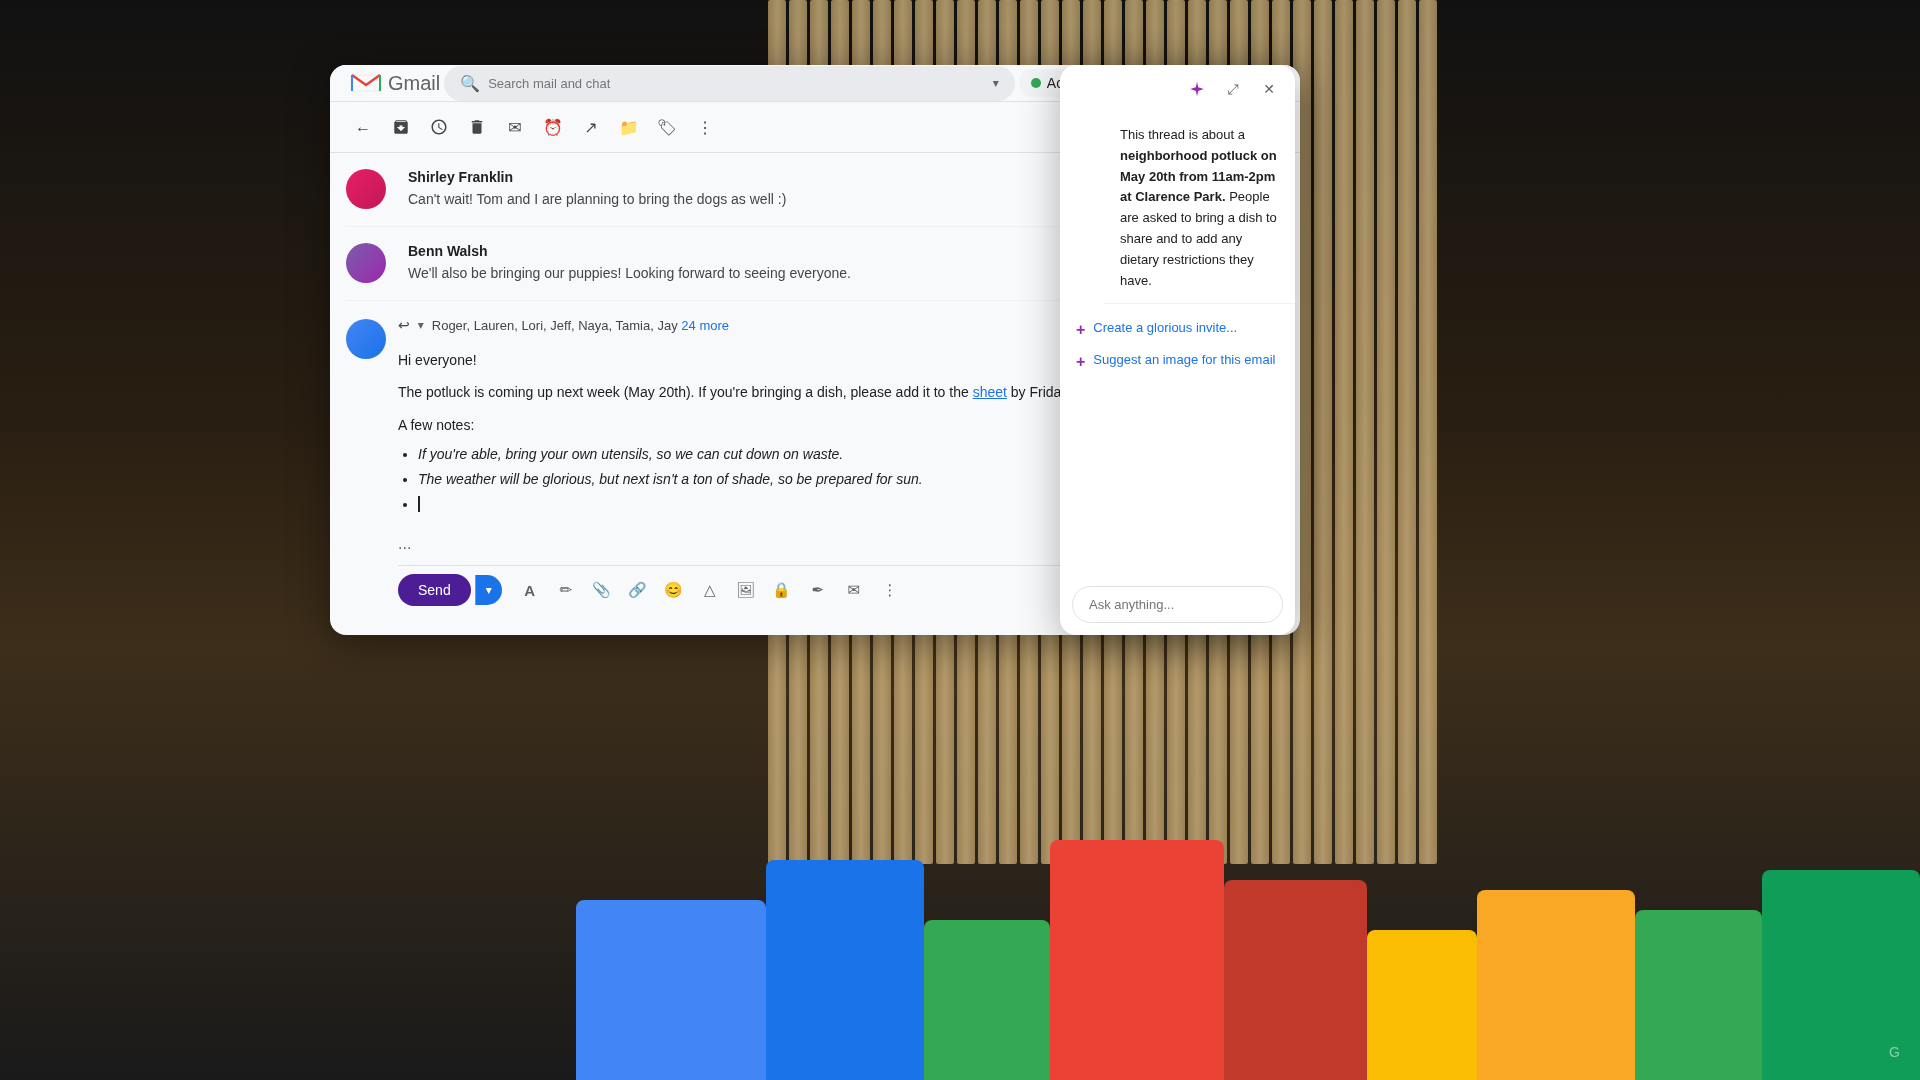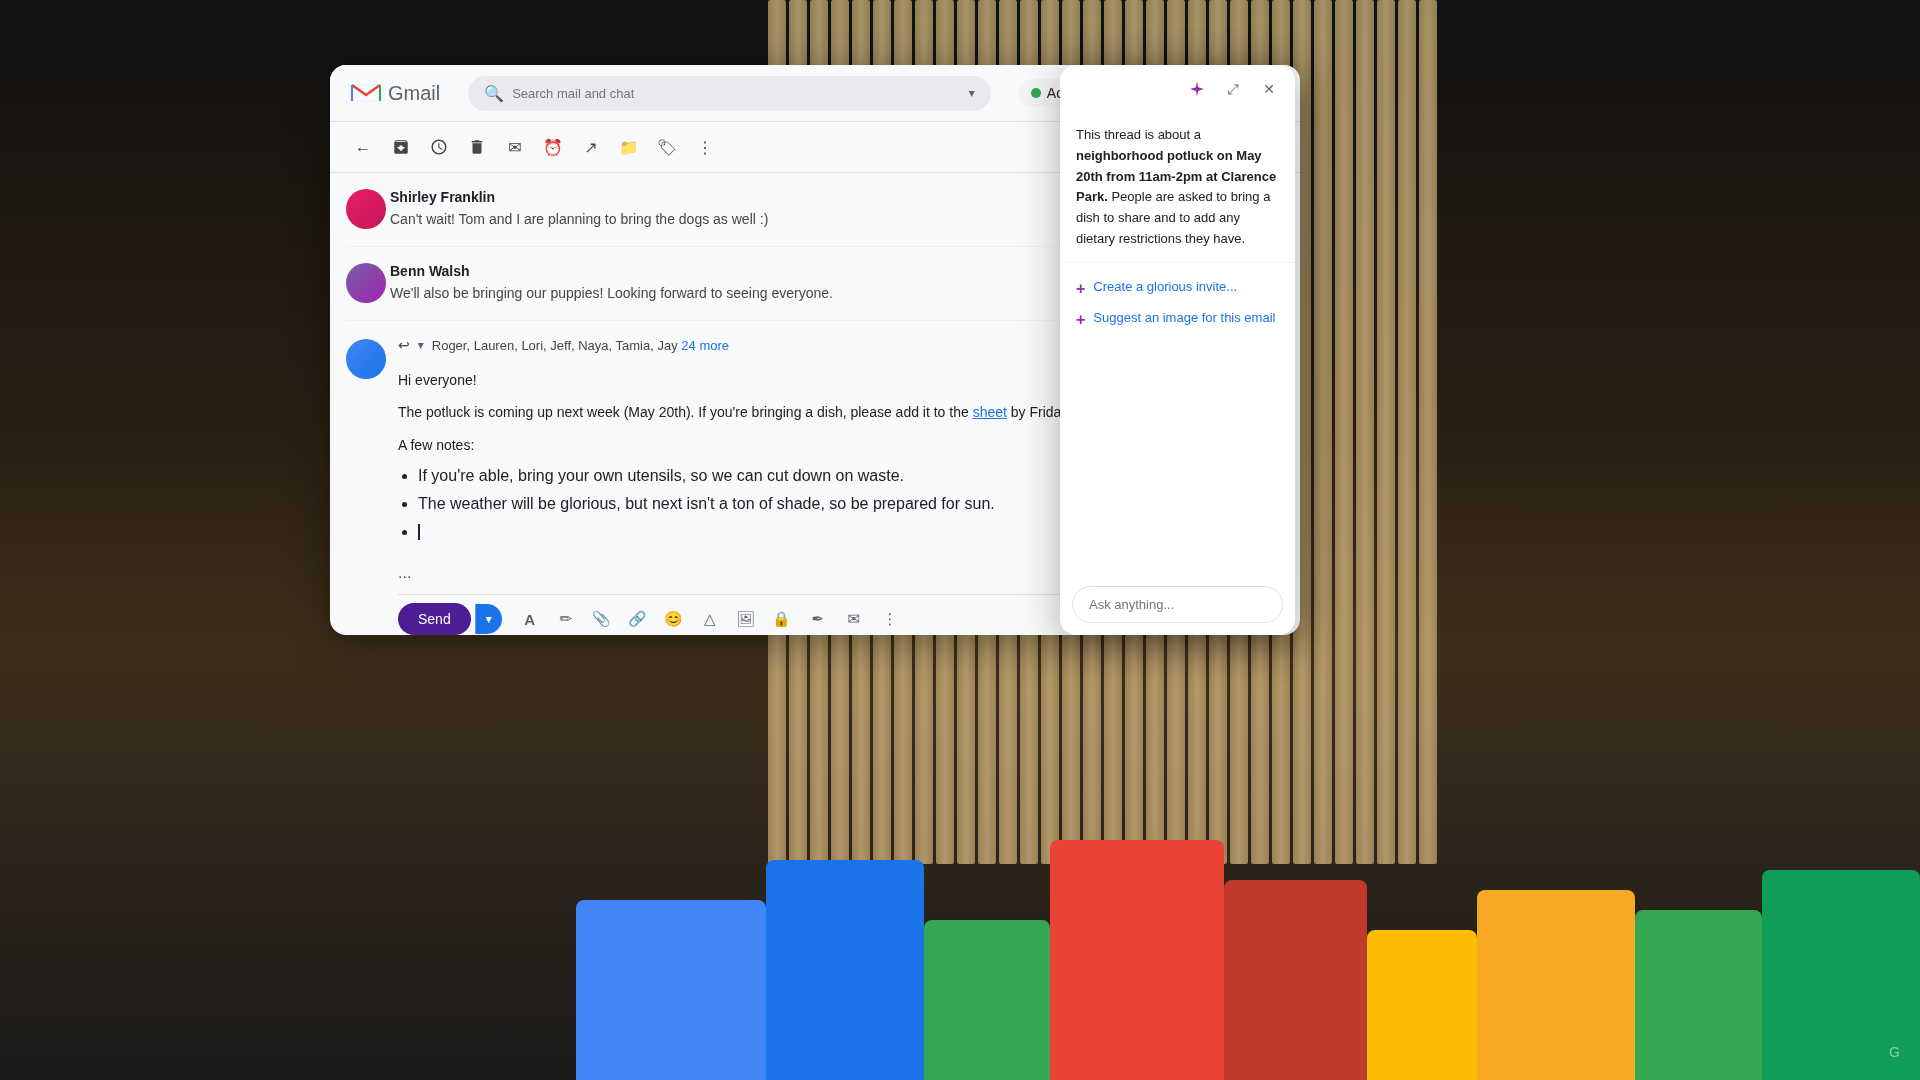--- a/index.html
+++ b/index.html
@@ -66,24 +66,24 @@
       box-shadow: 0 8px 40px rgba(0,0,0,0.4);
       display: flex;
       flex-direction: column;
       overflow: hidden;
     }
 
     
     .gmail-header {
       display: flex;
       align-items: center;
-      padding: 10px 20px;
+      padding: 0 20px;
       background: #f8f9fa;
       border-bottom: 1px solid #e0e0e0;
-      gap: 28px;
+      gap: 4px;
       flex-shrink: 0;
     }
 
     .gmail-logo {
       display: flex;
       align-items: center;
       gap: 6px;
       font-size: 20px;
       font-weight: 400;
       color: #5f6368;
@@ -191,21 +191,21 @@
 
     .email-thread {
       flex: 1;
       padding: 0 16px;
       overflow-y: auto;
     }
 
     
     .email-message {
       display: flex;
-      gap: 4px;
+      gap: 22px;
       padding: 16px 0;
       border-bottom: 1px solid #f0f0f0;
     }
 
     .msg-avatar {
       width: 40px;
       height: 40px;
       border-radius: 50%;
       flex-shrink: 0;
       overflow: hidden;
@@ -254,24 +254,25 @@
       padding: 8px 0;
     }
 
     .bullet-list {
       list-style: disc;
       padding-left: 20px;
       margin: 8px 0;
     }
 
     .bullet-list li {
-      font-size: 16px;
+      font-size: 14px;
       color: #202124;
       margin-bottom: 4px;
       line-height: 1.5;
+      font-style: italic;
     }
 
     .compose-ellipsis {
       color: #5f6368;
       font-size: 16px;
       padding: 4px 0;
       cursor: pointer;
     }
 
     
@@ -359,20 +360,21 @@
       background: transparent;
       border: none;
     }
 
     .ai-summary {
       padding: 12px 16px;
       font-size: 13px;
       color: #202124;
       line-height: 1.6;
       border-bottom: 1px solid #f0f0f0;
+      margin-left: 44px;
     }
 
     .ai-summary strong {
       font-weight: 700;
     }
 
     .ai-actions {
       padding: 16px;
       display: flex;
       flex-direction: column;

